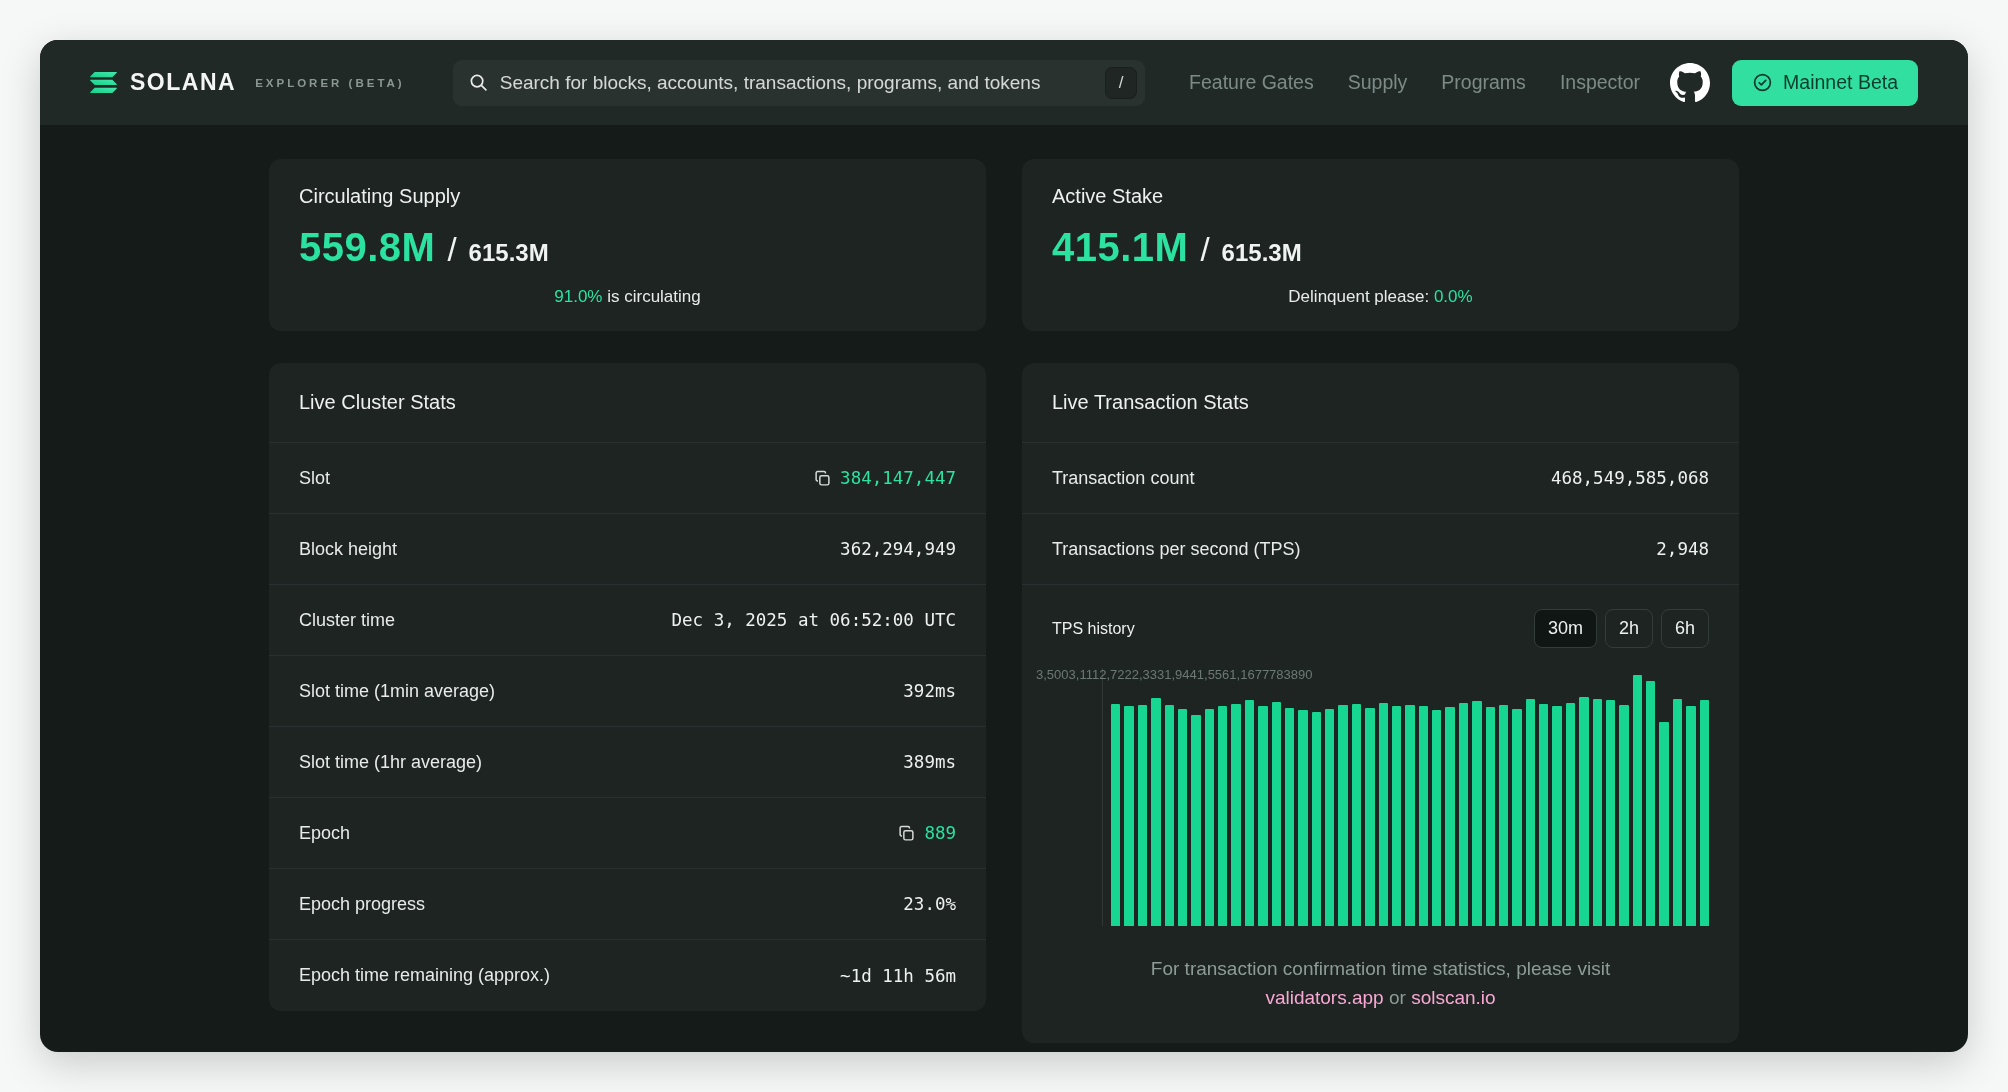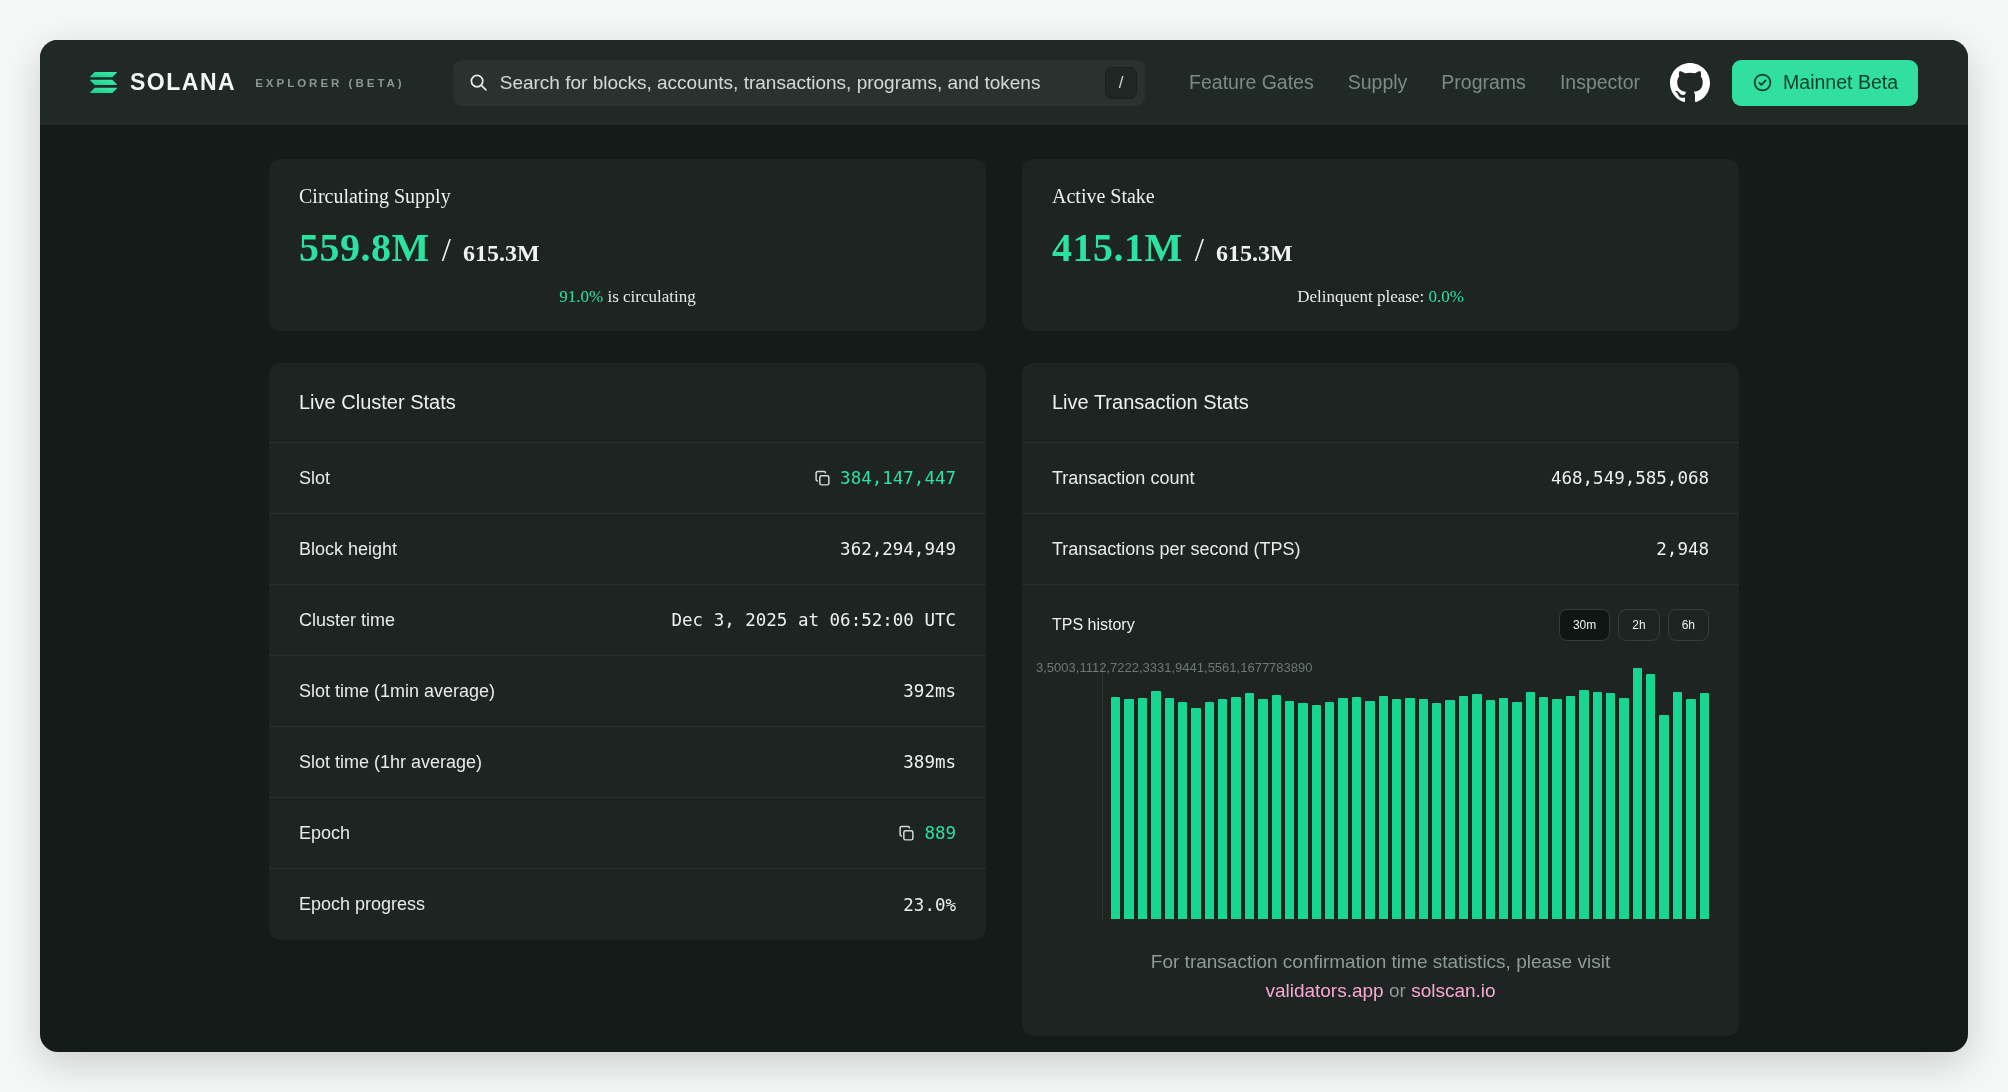--- a/index.html
+++ b/index.html
@@ -51,21 +51,21 @@
     color:#0b3d2d; font-size:19.5px; font-weight:500;
     font-family:"Liberation Sans", sans-serif;
     display:flex; align-items:center; gap:10px; padding:0 20px; cursor:pointer;
   }
   
   .main { width:1470px; margin:0 auto; padding-top:34px; }
   .grid { display:grid; grid-template-columns:1fr 1fr; gap:36px; align-items:start; }
   .grid.top { margin-bottom:32px; }
   .card { background:#1d2422; border-radius:12px; overflow:hidden; }
   
-  .summary-card { height:172px; padding:26px 30px 24px; display:flex; flex-direction:column; justify-content:space-between;font-family:Liberation Serif, serif; }
+  .summary-card { height:172px; padding:26px 30px 24px; display:flex; flex-direction:column; justify-content:space-between; }
   .card-title { color:#eef1f0; font-size:20px; font-weight:500; }
   .big-row { display:flex; align-items:baseline; }
   .big-primary { color:#2be2a1; font-size:40px; font-weight:700; letter-spacing:.5px; }
   .big-sep { color:#f0f3f2; font-size:33px; font-weight:300; margin:0 12px; }
   .big-total { color:#f0f3f2; font-size:24px; font-weight:700; }
   .footnote { font-size:17px; color:#e8ebe9;text-align:center; }
   .footnote .green { color:#2be2a1; }
   
   .stat-header { height:80px; display:flex; align-items:center; padding:0 30px; border-bottom:1px solid rgba(255,255,255,.06); }
   .stat-row {
@@ -77,21 +77,21 @@
   .row-label { color:#e8ebe9; font-size:18px; }
   .row-value { color:#eef1f0; font-size:17.5px; font-family:"DejaVu Sans Mono", monospace; display:flex; align-items:center; gap:9px; }
   .row-value.green { color:#2be2a1; }
   .copy-icon { display:flex; align-items:center; cursor:pointer; }
   
   .tps-header { display:flex; align-items:center; justify-content:space-between; padding:24px 30px 18px; }
   .tps-label { color:#eef1f0; font-size:16px; font-weight:500; }
   .ranges { display:flex; gap:8px; }
   .range-btn {
     font-family:"Liberation Sans", sans-serif;
-    font-size:12px; color:#eef1f0; background:transparent;
+    font-size:18px; color:#eef1f0; background:transparent;
     border:1px solid #343d3a; border-radius:8px; padding:8px 13px; cursor:pointer;
   }
   .range-btn.active { background:#101614; }
   .chart { display:flex; padding:2px 30px 4px 14px; }
   .yaxis {
     width:66px; height:258px; flex:none;
     display:flex; justify-content:space-between;
     text-align:right; padding-right:12px;
     color:#6d7975; font-size:13px; line-height:1;
   }
@@ -244,20 +244,26 @@
                       <path d="M10.8 3.3v-.5a1.3 1.3 0 0 0-1.3-1.3H3.3A1.3 1.3 0 0 0 2 2.8v6.2a1.3 1.3 0 0 0 1.3 1.3h.5"></path>
                     </svg>
                   </span>
                   <span>889</span>
                 </span>
               </div>
               <div class="stat-row">
                 <span class="row-label">Epoch progress</span>
                 <span class="row-value">
                   <span>23.0%</span>
+                </span>
+              </div>
+              <div class="stat-row">
+                <span class="row-label">Epoch time remaining (approx.)</span>
+                <span class="row-value">
+                  <span>~1d 11h 56m</span>
                 </span>
               </div>
             </div>
         </section>
 
         <section class="card">
           <div class="stat-header">
             <div class="card-title">Live Transaction Stats</div>
           </div>
           <div class="tx-rows">

